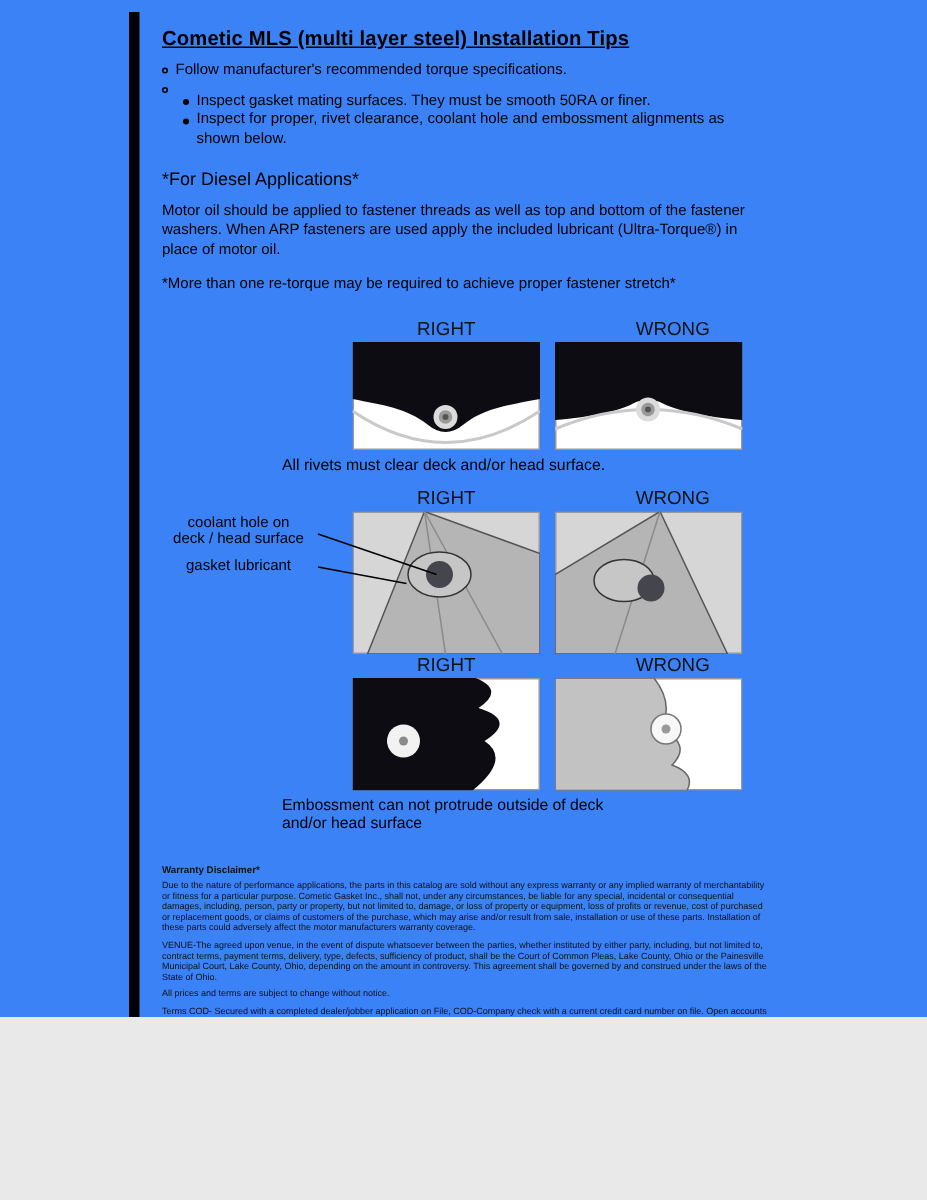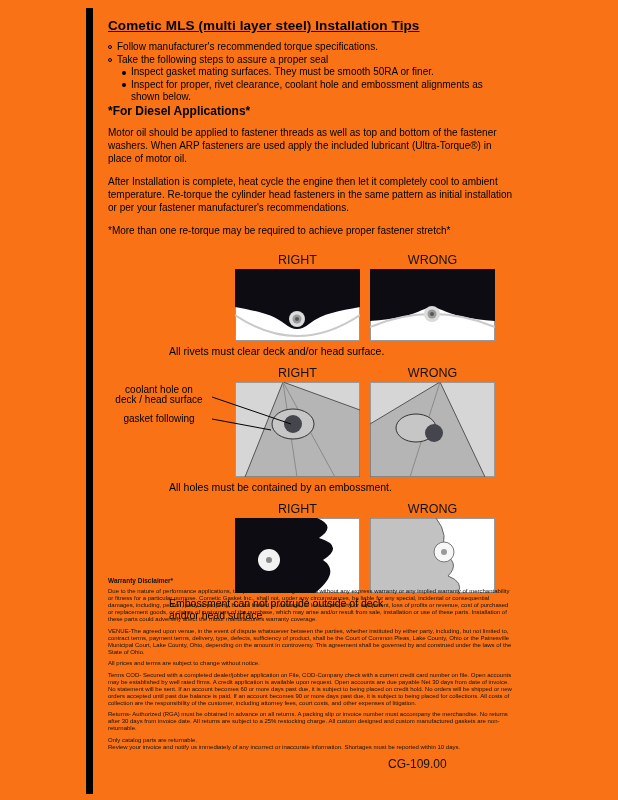--- a/index.html
+++ b/index.html
@@ -1,37 +1,37 @@
 <!DOCTYPE html>
 <html><head>
 <meta charset="utf-8">
 <style>
   * { margin:0; padding:0; box-sizing:border-box; }
   html,body { background:#e9e9e9; }
   body { font-family:"Liberation Sans", sans-serif; color:#000; }
-  .page { position:relative; width:618px; height:800px; background:#f97316; overflow:hidden; margin:0 auto; }
+  .page { position:relative; width:618px; height:678px; background:#3b82f6; overflow:hidden; margin:0 auto; }
   .left-bar { position:absolute; left:86px; top:8px; width:7px; height:786px; background:#000; }
   .content { position:absolute; left:108px; top:18px; width:406px; }
 
   .title { font-size:13.5px; font-weight:bold; text-decoration:underline; margin-bottom:8px; letter-spacing:.1px; }
 
   .bullet-row { display:flex; align-items:flex-start; font-size:10px; line-height:12.5px; }
   .marker-circle { width:4px; height:4px; border:1px solid #000; border-radius:50%; margin:4px 5px 0 0; flex:none; }
   .marker-dot { width:4px; height:4px; background:#000; border-radius:50%; margin:4.5px 5px 0 14px; flex:none; }
 
-  .diesel-heading { font-size:12px; font-weight:bold; margin-bottom:8px; }
+  .diesel-heading { font-size:12px; font-weight:normal; margin-top:13px; margin-bottom:8px; }
   .para { font-size:10px; line-height:13px; margin-bottom:10px; }
   .note { font-size:10px; line-height:13px; margin-bottom:16px; }
 
   .diagrams { margin-top:8px; }
-  .col-head { display:flex; gap:10px; margin-left:127px; margin-bottom:2px; }
+  .col-head { display:flex; gap:26px; margin-left:127px; margin-bottom:2px; }
   .col-head span { width:125px; text-align:center; font-size:12.5px; color:#111; }
   .imgs { display:flex; gap:10px; margin-left:127px; }
   .imgs svg { display:block; }
-  .caption { margin-left:61px; font-size:10.5px; line-height:12px; margin-top:4px; margin-bottom:9px; white-space:pre-line; }
+  .caption { margin-left:80px; font-size:10.5px; line-height:12px; margin-top:4px; margin-bottom:9px; white-space:pre-line; }
 
   .row2-wrap { position:relative; }
   .callout { position:absolute; left:0; width:102px; text-align:center; font-size:10px; line-height:10.5px; white-space:pre-line; }
   .callout-1 { top:3px; }
   .callout-2 { top:32px; }
   .callout-lines { position:absolute; left:95px; top:0; pointer-events:none; }
 
   .warranty { position:absolute; left:108px; top:577px; width:405px; font-size:6px; line-height:7px; color:#111; }
   .warranty-heading { font-size:6.5px; font-weight:bold; margin-bottom:4px; }
   .warranty p { margin-bottom:4.5px; }
@@ -46,34 +46,32 @@
 
   <div class="content">
     <div class="title">Cometic MLS (multi layer steel) Installation Tips</div>
 
     <div class="bullet-row">
       <span class="marker-circle"></span>
       <span>Follow manufacturer's recommended torque specifications.</span>
     </div>
     <div class="bullet-row">
       <span class="marker-circle"></span>
-      <span>Take the following steps to assure a proper seal</span>
     </div>
     <div class="bullet-row">
       <span class="marker-dot"></span>
       <span>Inspect gasket mating surfaces.  They must be smooth 50RA or finer.</span>
     </div>
     <div class="bullet-row">
       <span class="marker-dot"></span>
       <span>Inspect for proper, rivet clearance, coolant hole and embossment alignments as shown below.</span>
     </div>
 
     <div class="diesel-heading">*For Diesel Applications*</div>
     <div class="para">Motor oil should be applied to fastener threads as well as top and bottom of the fastener washers. When ARP fasteners are used apply the included lubricant (Ultra-Torque®) in place of motor oil.</div>
-    <div class="para">After Installation is complete, heat cycle the engine then let it completely cool to ambient temperature. Re-torque the cylinder head fasteners in the same pattern as initial installation or per your fastener manufacturer's recommendations.</div>
     <div class="note">*More than one re-torque may be required to achieve proper fastener stretch*</div>
 
     <div class="diagrams">
 
       <div class="col-head">
         <span>RIGHT</span>
         <span>WRONG</span>
       </div>
       <div class="imgs">
         <svg width="125" height="72" viewBox="0 0 125 72">
@@ -95,21 +93,21 @@
       </div>
       <div class="caption">All rivets must clear deck and/or head surface.</div>
 
       <div class="col-head">
         <span>RIGHT</span>
         <span>WRONG</span>
       </div>
       <div class="row2-wrap">
         <div class="callout callout-1">coolant hole on
 deck / head surface</div>
-        <div class="callout callout-2">gasket following</div>
+        <div class="callout callout-2">gasket lubricant</div>
         <svg class="callout-lines" width="100" height="95" viewBox="0 0 100 95">
           <line x1="9" y1="15" x2="88" y2="42" stroke="#000" stroke-width="1"></line>
           <line x1="9" y1="37" x2="68" y2="48" stroke="#000" stroke-width="1"></line>
         </svg>
         <div class="imgs">
           <svg width="125" height="95" viewBox="0 0 125 95">
             <rect x="0.5" y="0.5" width="124" height="94" fill="#d6d6d6" stroke="#999"></rect>
             <path d="M48,0 L125,28 L125,95 L10,95 Z" fill="#b5b5b5" stroke="#555" stroke-width="1"></path>
             <path d="M48,0 L62,95" stroke="#8a8a8a" fill="none"></path>
             <path d="M48,0 L100,95" stroke="#8a8a8a" fill="none"></path>
@@ -118,21 +116,20 @@
           </svg>
           <svg width="125" height="95" viewBox="0 0 125 95">
             <rect x="0.5" y="0.5" width="124" height="94" fill="#d6d6d6" stroke="#999"></rect>
             <path d="M70,0 L0,42 L0,95 L115,95 Z" fill="#b5b5b5" stroke="#555" stroke-width="1"></path>
             <path d="M70,0 L40,95" stroke="#8a8a8a" fill="none"></path>
             <ellipse cx="46" cy="46" rx="20" ry="14" fill="#c6c6c6" stroke="#333"></ellipse>
             <circle cx="64" cy="51" r="9" fill="#45454d"></circle>
           </svg>
         </div>
       </div>
-      <div class="caption">All holes must be contained by an embossment.</div>
 
       <div class="col-head">
         <span>RIGHT</span>
         <span>WRONG</span>
       </div>
       <div class="imgs">
         <svg width="125" height="75" viewBox="0 0 125 75">
           <rect x="0.5" y="0.5" width="124" height="74" fill="#ffffff" stroke="#999"></rect>
           <path d="M0,0 H82 Q102,8 84,20 Q110,28 88,42 Q106,54 80,75 H0 Z" fill="#0c0c12"></path>
           <circle cx="34" cy="42" r="11" fill="#f2f2f2"></circle>

